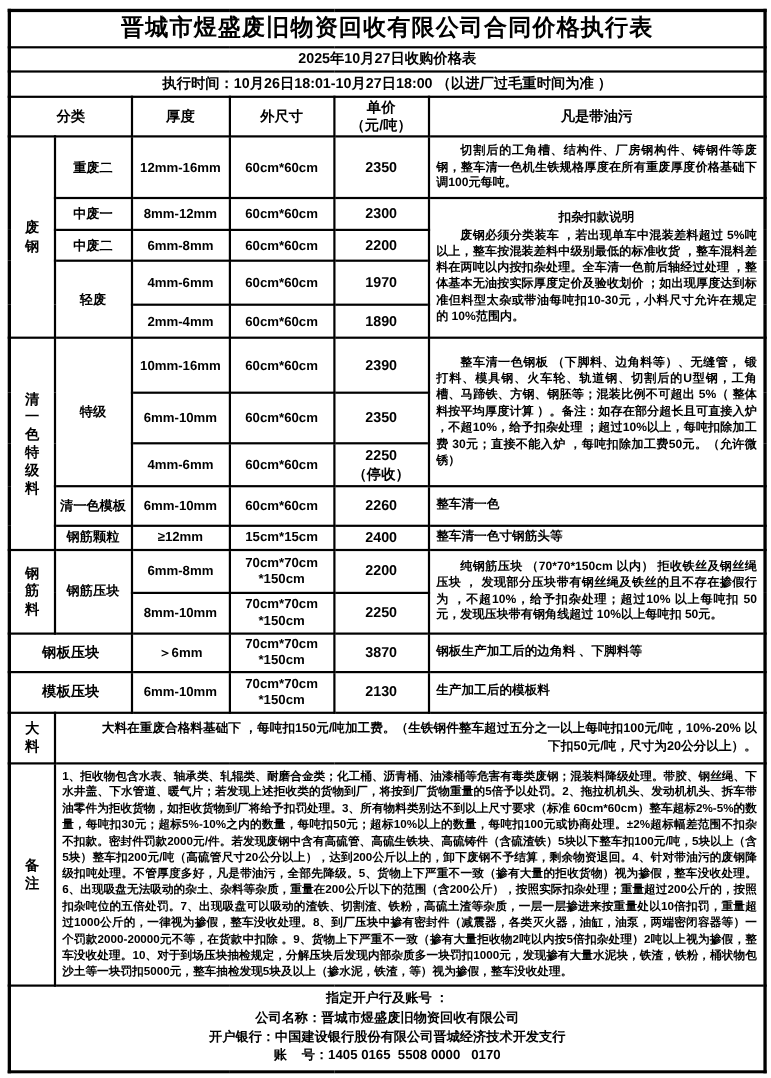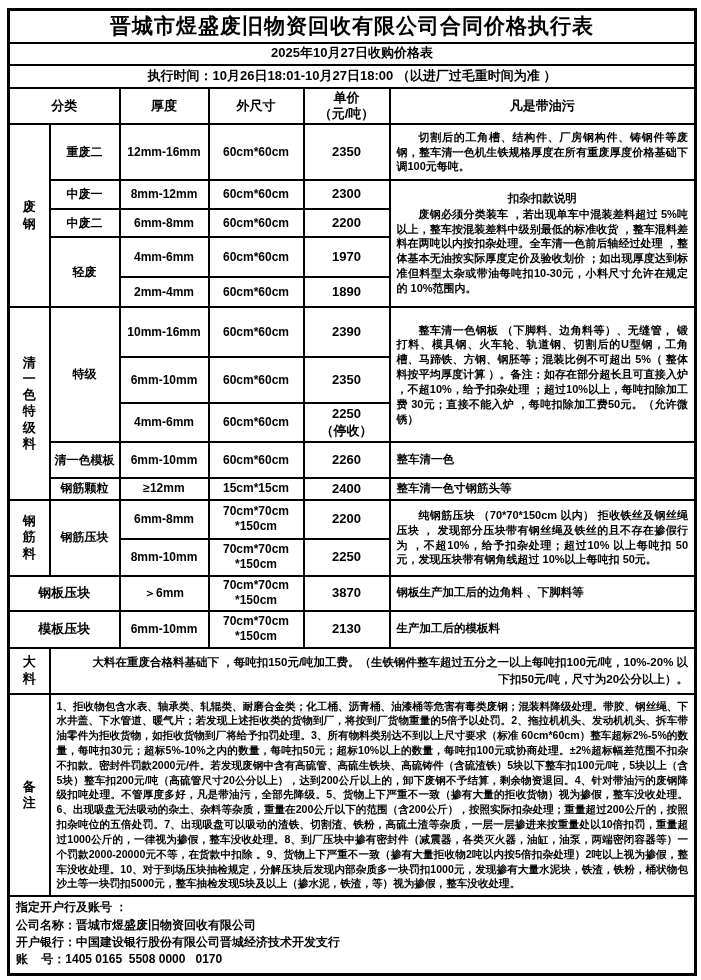--- a/index.html
+++ b/index.html
@@ -57,21 +57,21 @@
     padding: 2px 6px;
     text-indent: 3em;
   }
   .bank-cell {
     text-align: left;
     vertical-align: top;
     font-size: 12px;
     line-height: 1.45;
     padding: 2px 6px 4px 6px;
   }
-  .bank-line { white-space: pre-wrap; }
+  .bank-line { white-space: pre-wrap; text-align: center; }
   
   .rh33{height:33px} .rh22{height:22px} .rh23{height:23px} .rh28{height:28px}
   .rh56{height:56px} .rh29{height:29px} .rh40{height:40px} .rh30{height:30px}
   .rh50{height:50px} .rh46{height:46px} .rh39{height:39px} .rh36{height:36px}
   .rh34{height:20px} .rh37{height:37px} .rh35{height:35px} .rh74{height:74px}
 </style>
 </head>
 <body>
 
 <div class="page">

